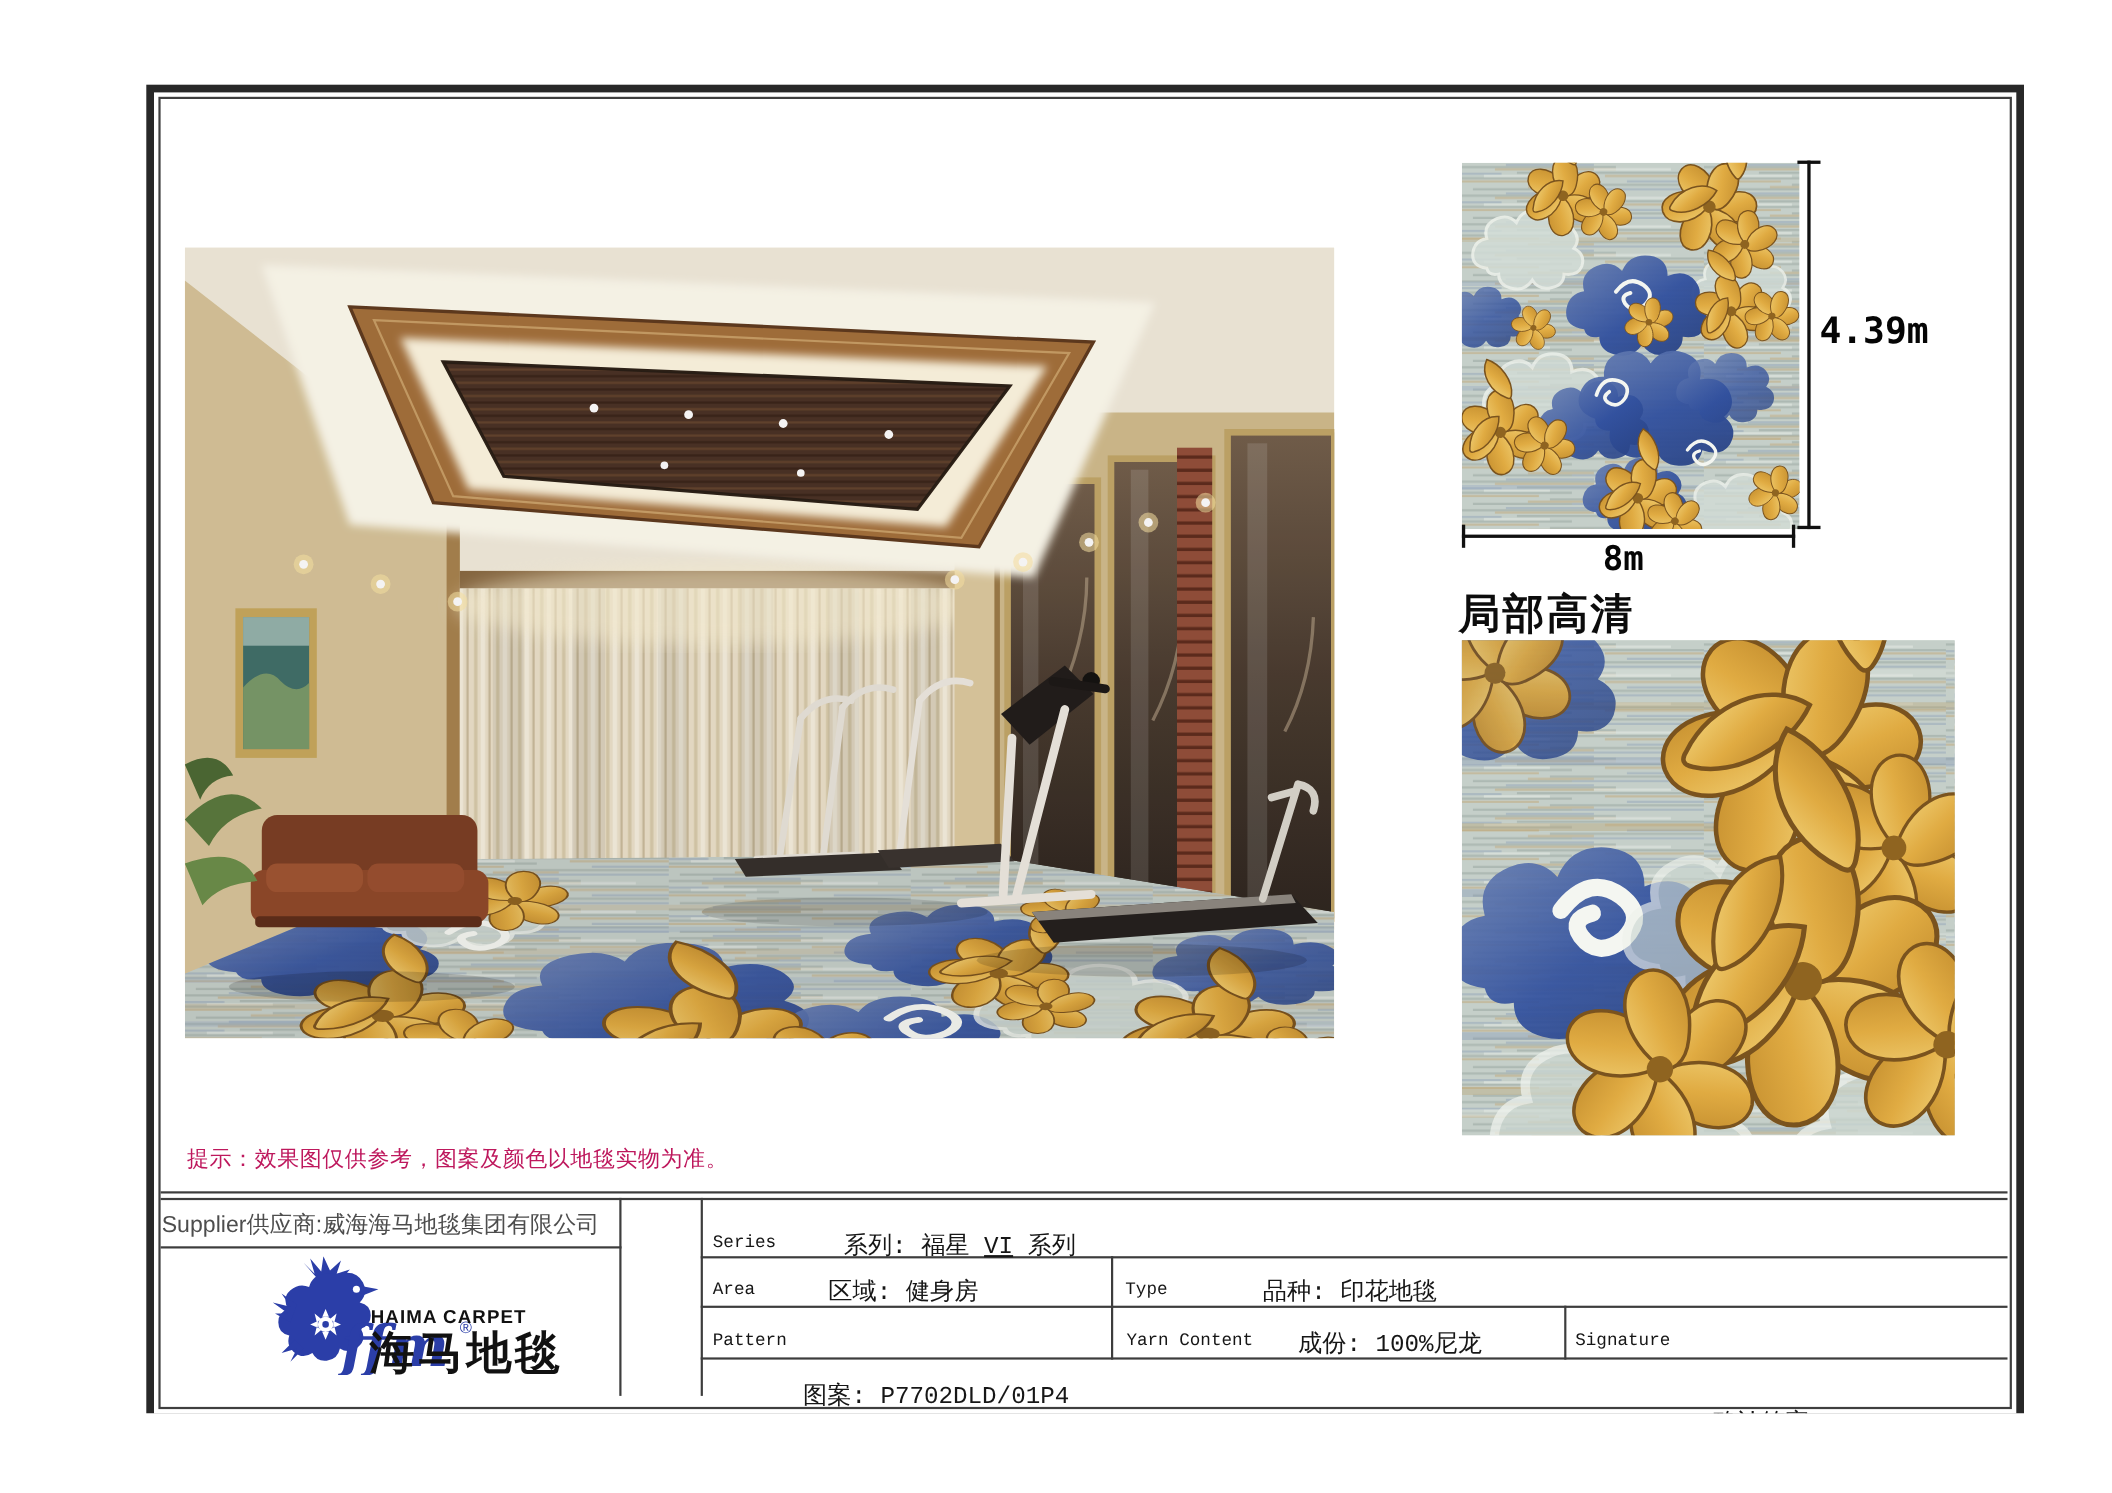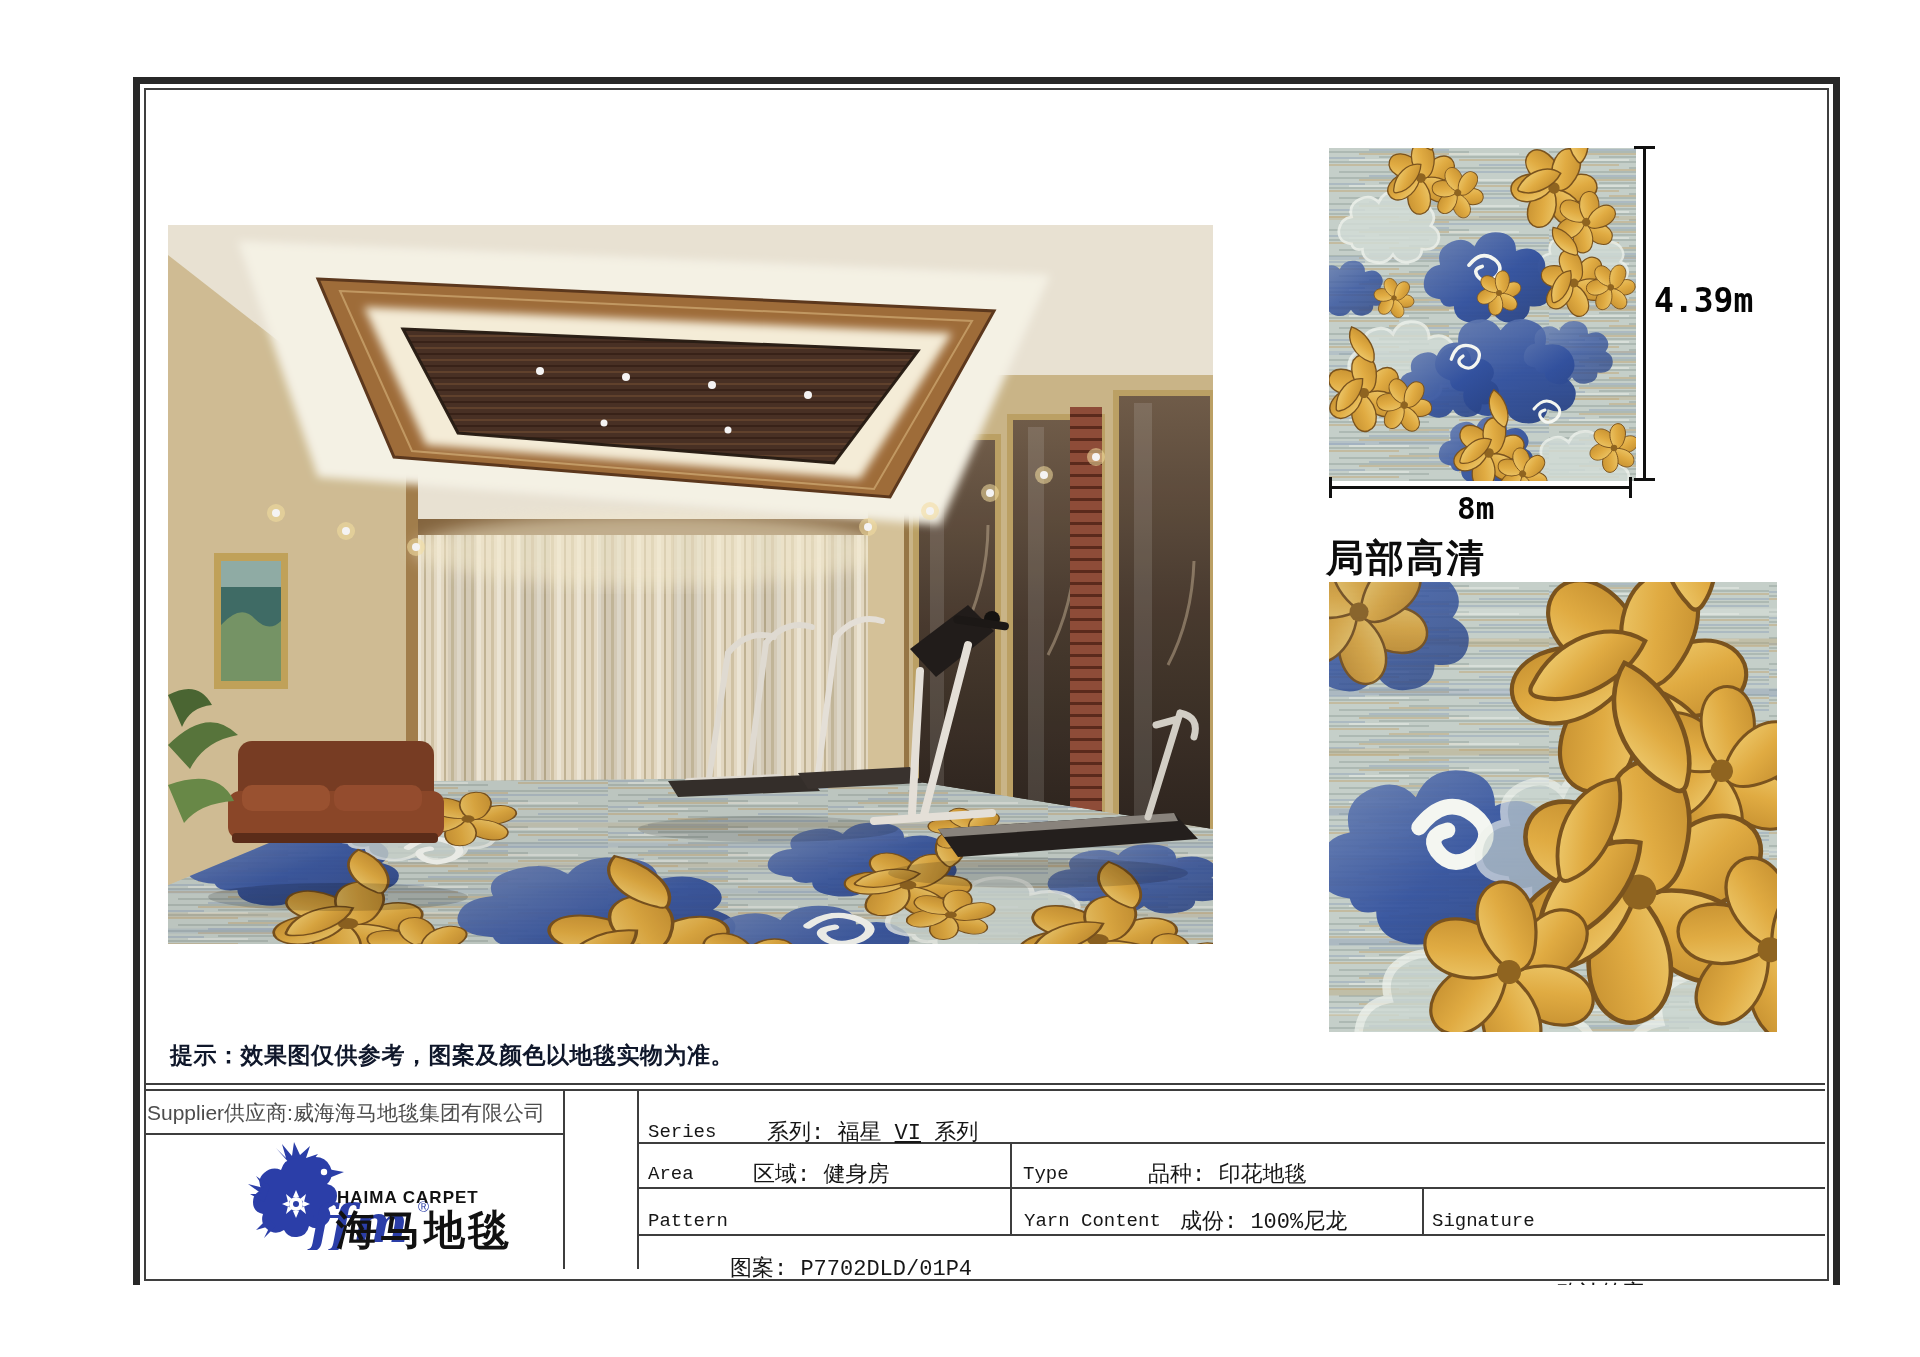--- a/index.html
+++ b/index.html
@@ -16,25 +16,25 @@
   
   .ln{position:absolute;background:#3d3d3d;}
   .dim{position:absolute;background:#101010;}
   .dim-label{position:absolute;color:#050505;font-family:"DejaVu Sans Mono","Liberation Mono",monospace;
              font-weight:bold;white-space:nowrap;}
   .vdim-label{left:1654px;top:281px;font-size:33px;}
   .hdim-label{left:1457px;top:490px;font-size:31px;}
   .detail-heading{position:absolute;left:1326px;top:533px;font-size:38px;font-weight:bold;
                   color:#0c0c0c;letter-spacing:2px;}
   
-  .tip{position:absolute;left:170px;top:1040px;font-size:23px;font-weight:bold;color:#0f172a;
+  .tip{position:absolute;left:170px;top:1040px;font-size:20px;font-weight:normal;color:#be185d;
        letter-spacing:0.5px;white-space:nowrap;}
   
   .t{position:absolute;white-space:nowrap;color:#161616;}
-  .en{font-family:"Liberation Mono","DejaVu Sans Mono",monospace;font-size:19px;}
+  .en{font-family:"Liberation Mono","DejaVu Sans Mono",monospace;font-size:16px;}
   .cn{font-family:"Liberation Mono","DejaVu Sans Mono",monospace;font-size:22px;}
   .u{text-decoration:underline;}
   .supplier{position:absolute;left:147px;top:1099px;font-size:21px;color:#4d4d4d;white-space:nowrap;}
   
   .logo-mark{position:absolute;left:212px;top:1142px;width:250px;height:108px;}
   .logo-en{position:absolute;left:337px;top:1188px;font-size:17px;font-weight:bold;color:#111;
            letter-spacing:1px;white-space:nowrap;}
   .logo-cn{position:absolute;left:336px;top:1203px;font-size:41px;font-weight:bold;color:#111;
            letter-spacing:3px;white-space:nowrap;}
 </style>

